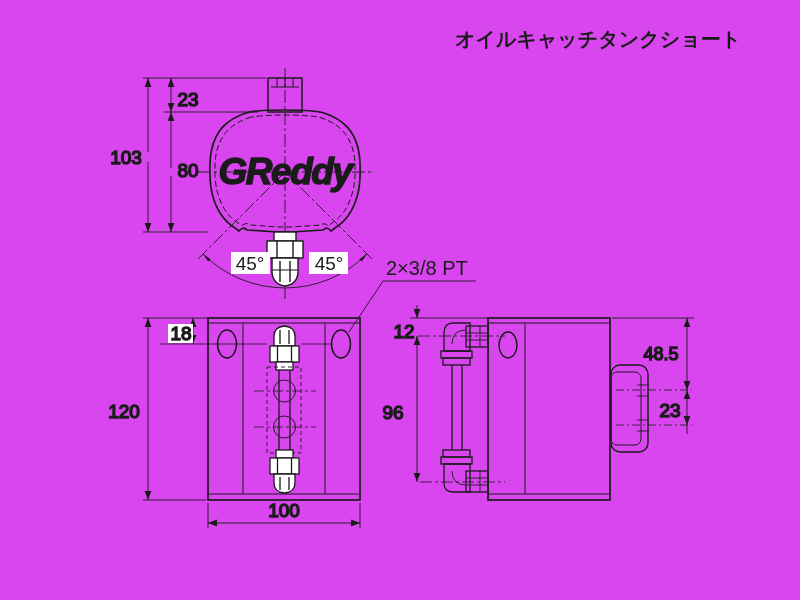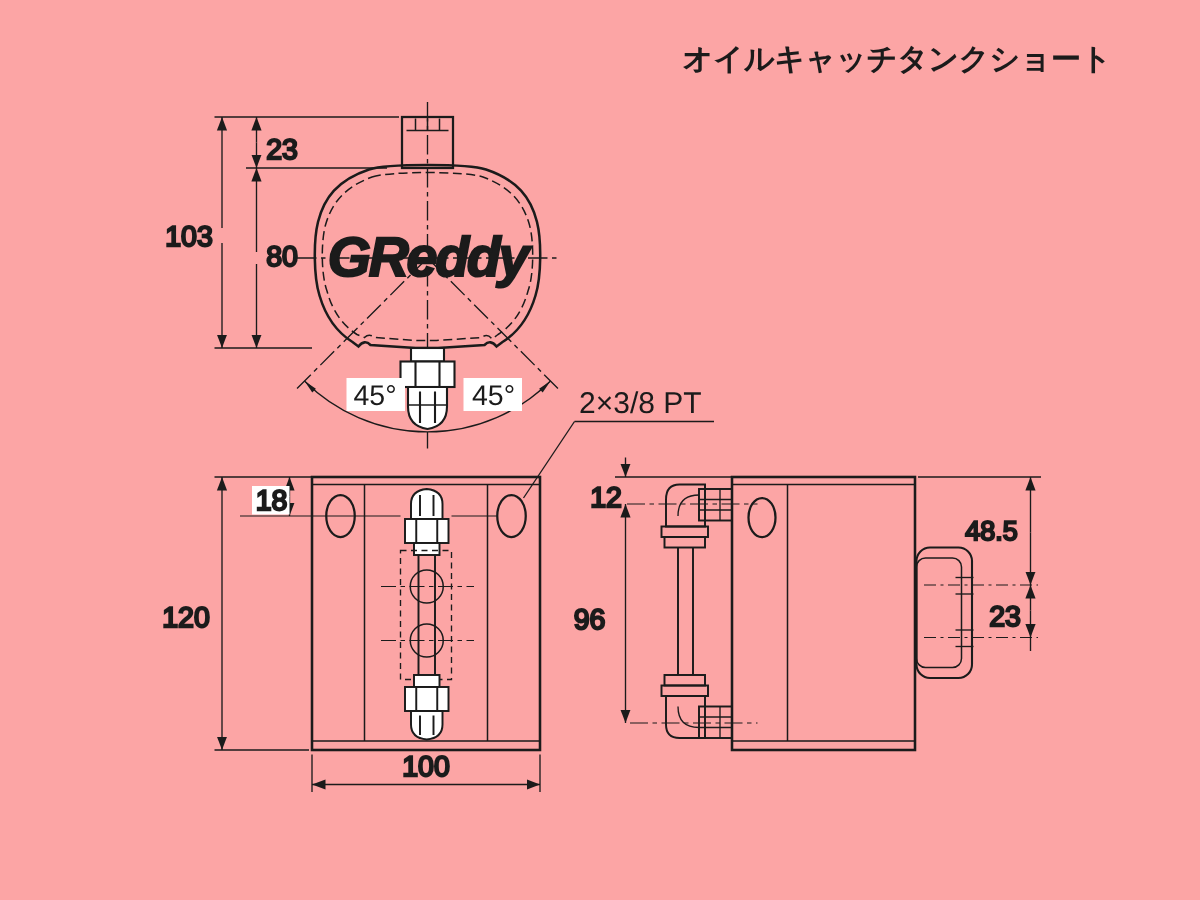--- a/index.html
+++ b/index.html
@@ -1,18 +1,18 @@
 <!DOCTYPE html>
 <html><head>
 <meta charset="utf-8">
 <style>
   html,body{margin:0;padding:0;background:#ffffff;}
   body{width:800px;height:600px;overflow:hidden;
        font-family:"Liberation Sans","DejaVu Sans",sans-serif;}
-  #stage{position:relative;width:800px;height:600px;background:#fca5a5;}
+  #stage{position:relative;width:800px;height:600px;background:#d946ef;}
   svg{position:absolute;left:0;top:0;}
   svg text{font-family:"Liberation Sans","DejaVu Sans",sans-serif;fill:#1b1b1b;}
   .dim{font-size:19px;}
   .dim-sm{font-size:18px;}
   .title-t{font-size:20px;font-weight:bold;}
   .port-t{font-size:20px;}
 </style>
 </head>
 <body>
 

